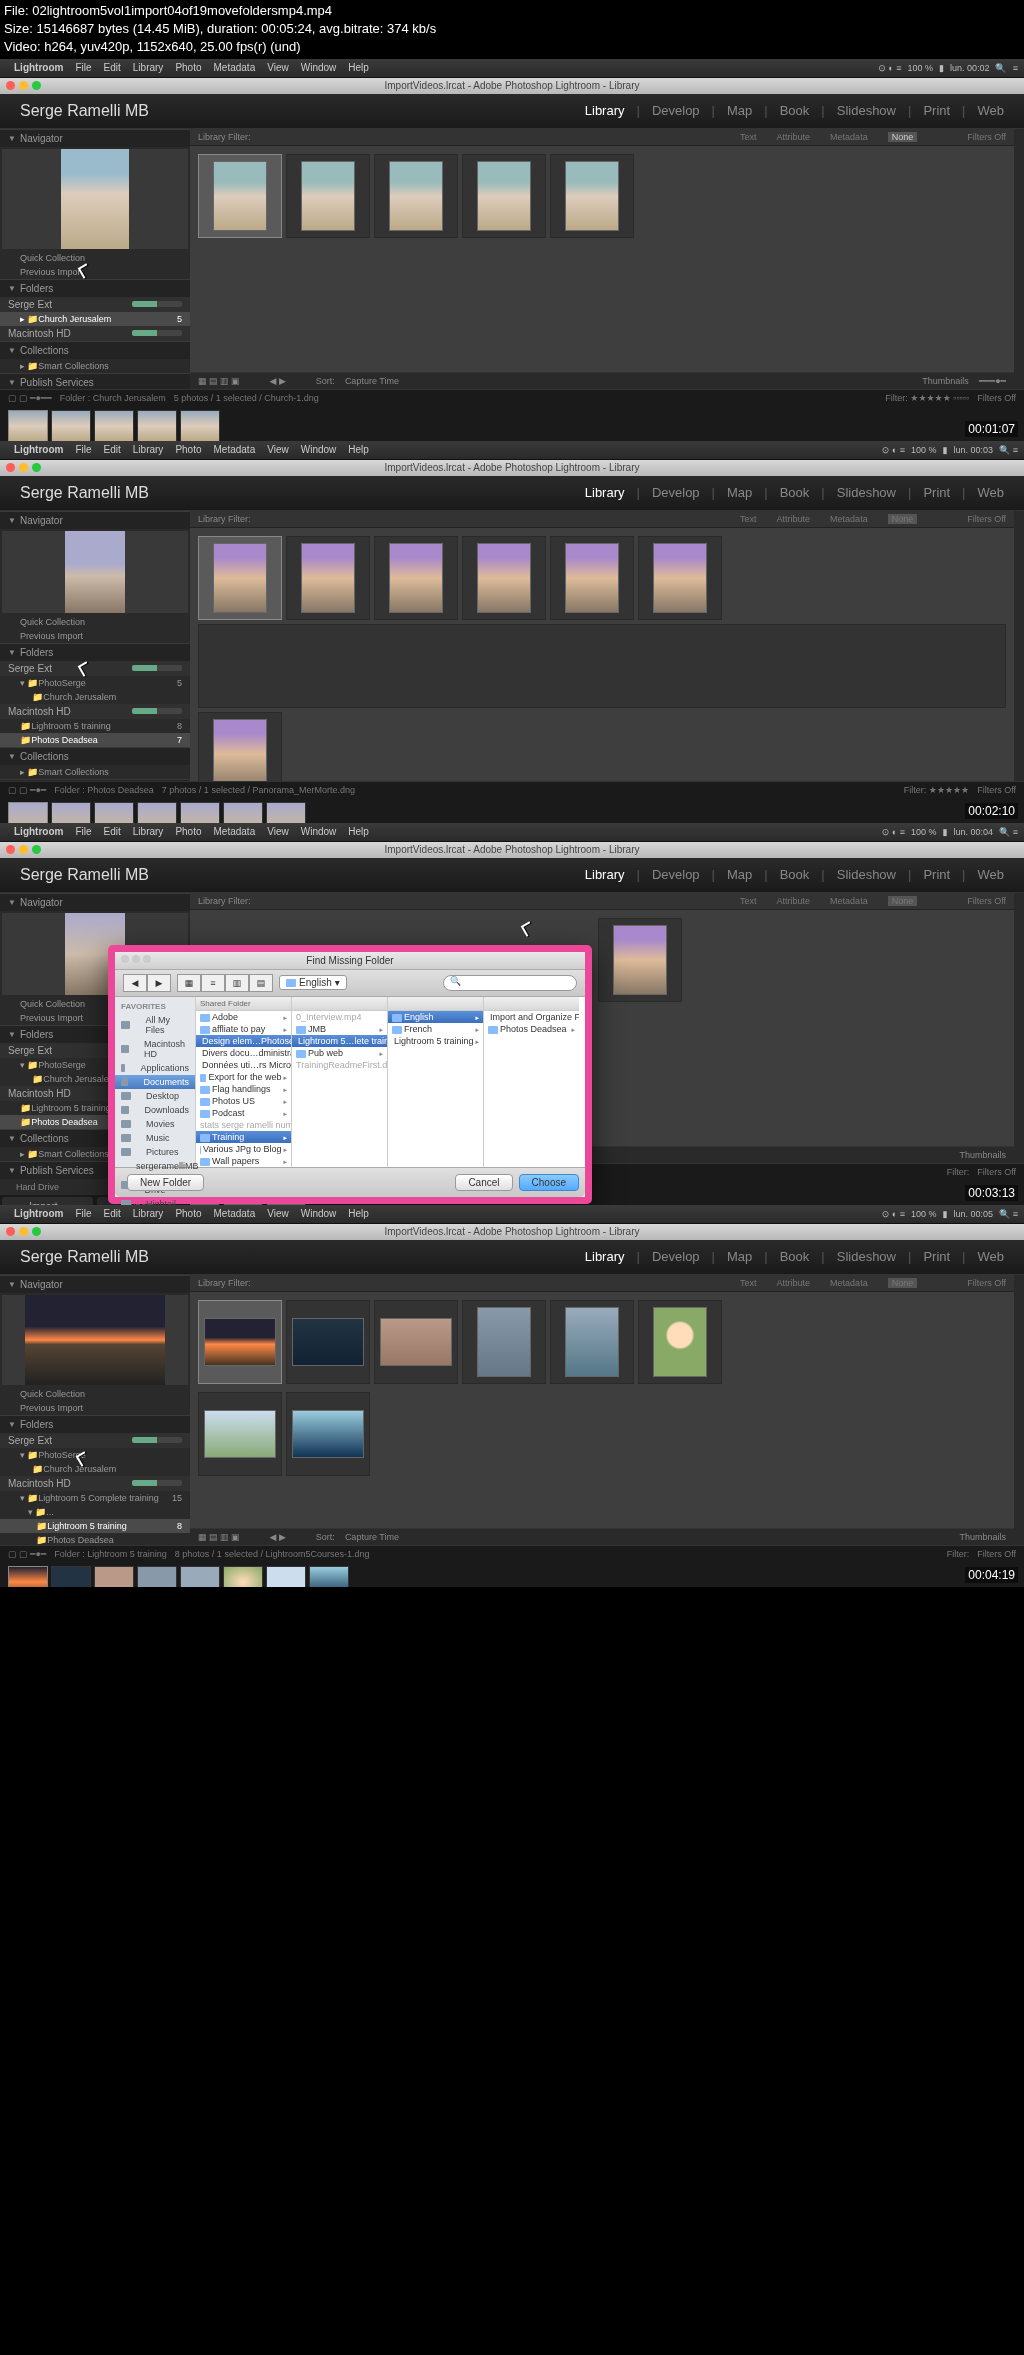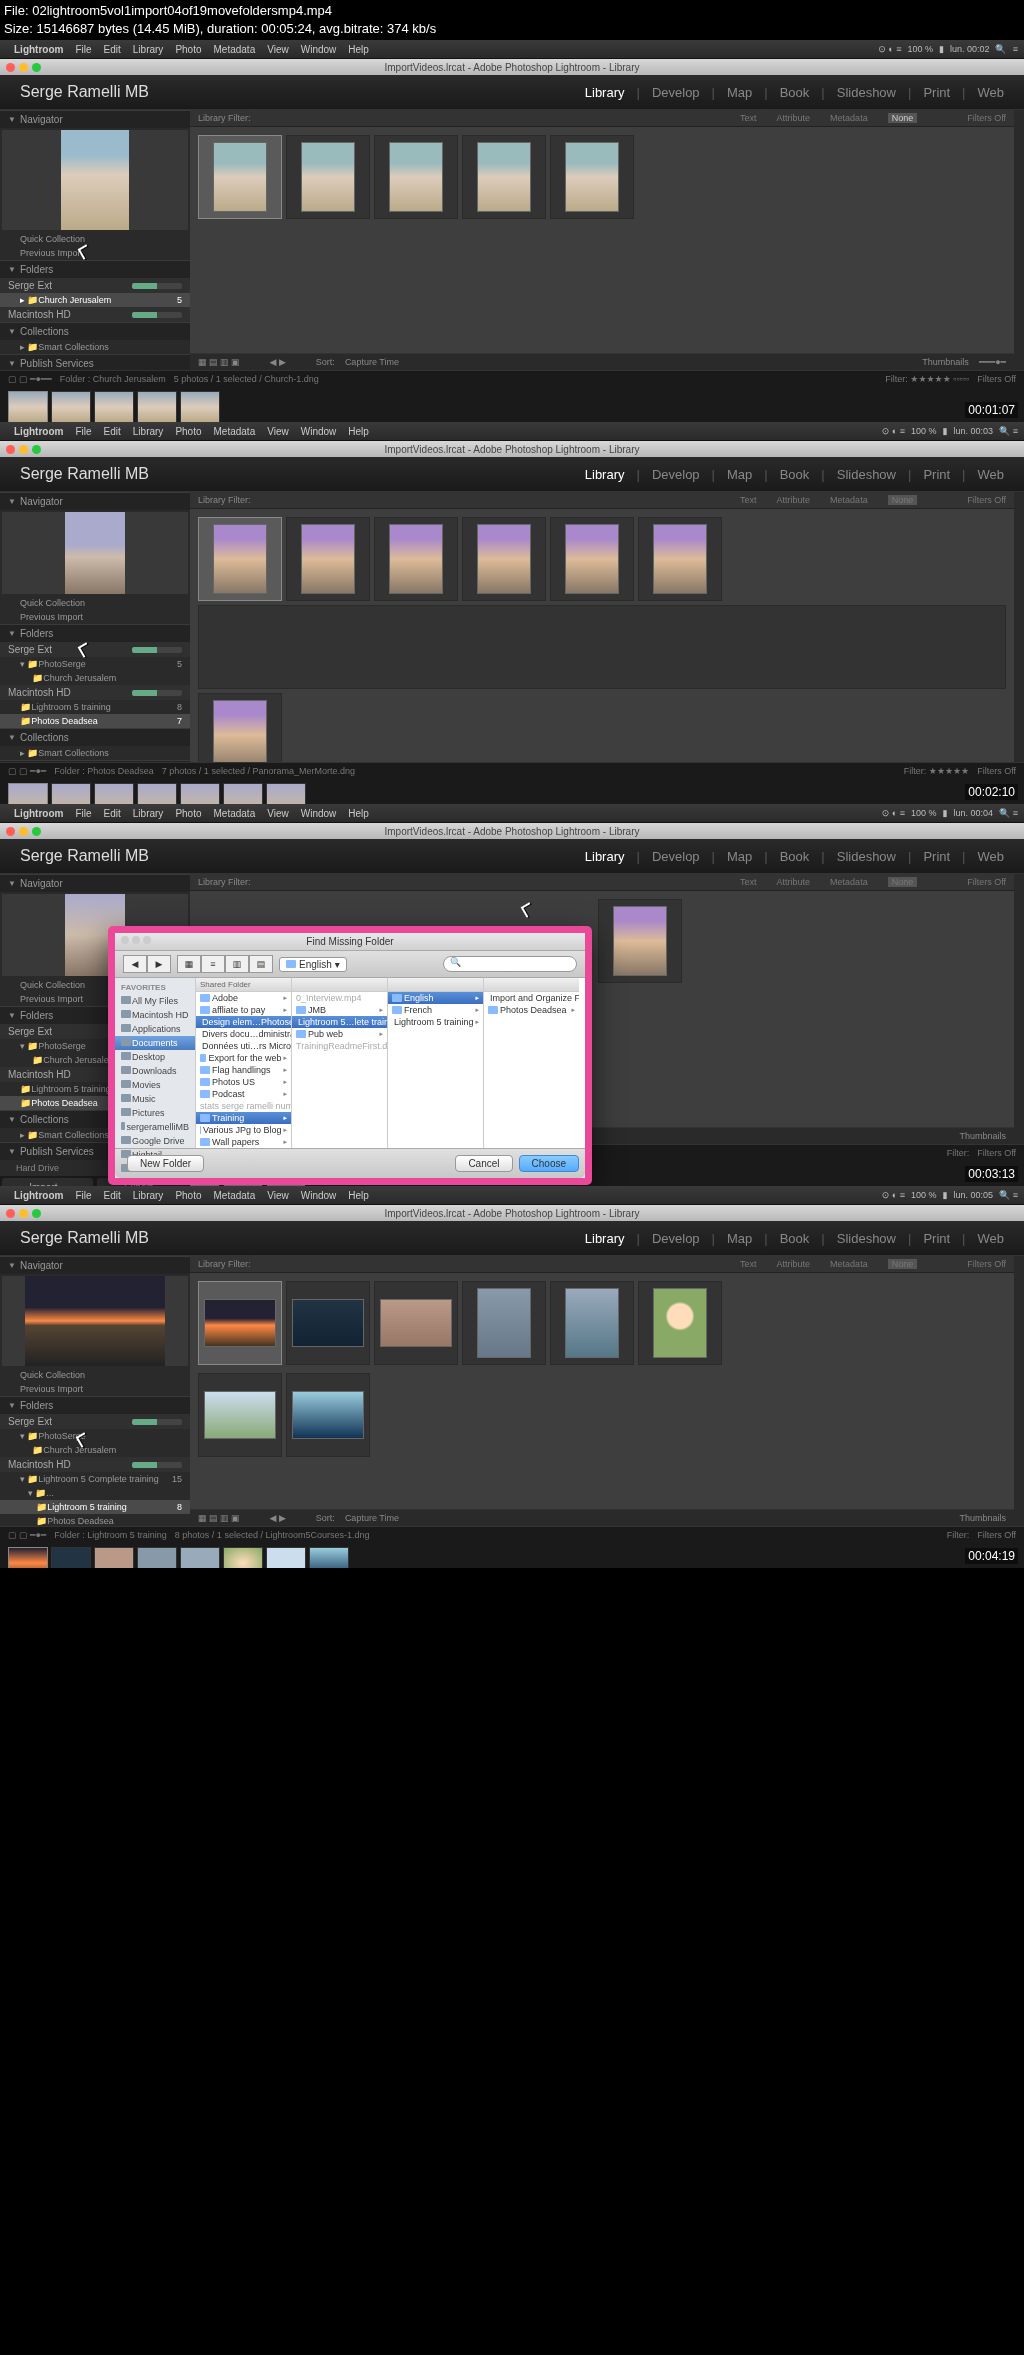--- a/index.html
+++ b/index.html
@@ -59,25 +59,25 @@
 .dlg-tl{width:8px;height:8px;border-radius:50%;background:#ccc}
 .dlg-toolbar{background:linear-gradient(#e0e0e0,#c8c8c8);padding:4px 8px;display:flex;align-items:center;gap:6px;border-bottom:1px solid #aaa}
 .nav-btns{display:flex}
 .nav-btn{width:22px;height:16px;background:#f0f0f0;border:1px solid #999;font-size:9px;display:flex;align-items:center;justify-content:center}
 .view-btns{display:flex}
 .path-select{background:#fff;border:1px solid #999;padding:1px 6px;border-radius:3px;font-size:10px;display:flex;align-items:center;gap:3px}
 .search-box{margin-left:auto;width:120px;height:14px;background:#fff;border:1px solid #999;border-radius:8px;padding:0 6px;font-size:9px;color:#999}
 .dlg-body{display:flex;height:170px;background:#fff}
 .sidebar{width:80px;background:#e4e8ed;border-right:1px solid #ccc;padding:3px 0;font-size:9px}
 .sb-header{color:#888;font-size:8px;padding:2px 6px;font-weight:bold}
-.sb-item{padding:2px 6px;color:#444;display:flex;gap:1px}
+.sb-item{padding:2px 6px;color:#444;display:flex;align-items:center;gap:15px}
 .sb-item.sel{background:linear-gradient(#6fa3e0,#4a7bc0);color:#fff}
 .column{width:95px;border-right:1px solid #ccc;overflow:hidden;font-size:9px}
 .col-header{background:linear-gradient(#f0f0f0,#d8d8d8);padding:2px 4px;font-size:8px;color:#666;border-bottom:1px solid #ccc}
-.col-item{padding:1px 4px;color:#333;display:flex;align-items:center;gap:2px;white-space:nowrap;overflow:hidden}
+.col-item{padding:1px 4px;color:#333;display:flex;align-items:flex-end;gap:2px;white-space:nowrap;overflow:hidden}
 .col-item.sel{background:linear-gradient(#5a8fd8,#3a6fc0);color:#fff}
 .col-item .arr{margin-left:auto;font-size:7px;color:#888}
 .col-item.sel .arr{color:#fff}
 .fold-icon{width:10px;height:8px;background:#8bf;border-radius:1px;display:inline-block}
 .dlg-footer{background:linear-gradient(#e0e0e0,#c8c8c8);padding:6px 6px;display:flex;align-items:flex-end;border-top:1px solid #aaa;border-radius:0 0 5px 5px}
 .dlg-btn{padding:2px 12px;border:1px solid #999;border-radius:4px;background:linear-gradient(#fff,#e0e0e0);font-size:10px;margin-left:6px}
 .dlg-btn.primary{background:linear-gradient(#8cf,#5af);border-color:#48c}
 .sb-icon{width:10px;height:8px;display:inline-block;background:#89a;border-radius:1px}
 
 .thumb.s4-1{background:linear-gradient(#223 40%,#f84 55%,#432)}
@@ -88,20 +88,21 @@
 .thumb.s4-6{background:radial-gradient(circle at 50% 40%,#fdb,#fdb 25%,#8a6 30%)}
 .thumb.s4-7{background:linear-gradient(#cde,#8a7)}
 .thumb.s4-8{background:linear-gradient(#9cd,#135)}
 </style>
 </head>
 <body>
 
 <div class="meta-text">
   <div>File: 02lightroom5vol1import04of19movefoldersmp4.mp4</div>
   <div>Size: 15146687 bytes (14.45 MiB), duration: 00:05:24, avg.bitrate: 374 kb/s</div>
+  <div>Video: h264, yuv420p, 1152x640, 25.00 fps(r) (und)</div>
 </div>
 
 <div class="screenshot" style="height:380px">
 <div class="mac-bar">
   <span class="apple"></span>
   <span class="menu-item" style="font-weight:bold">Lightroom</span>
   <span class="menu-item">File</span>
   <span class="menu-item">Edit</span>
   <span class="menu-item">Library</span>
   <span class="menu-item">Photo</span>

